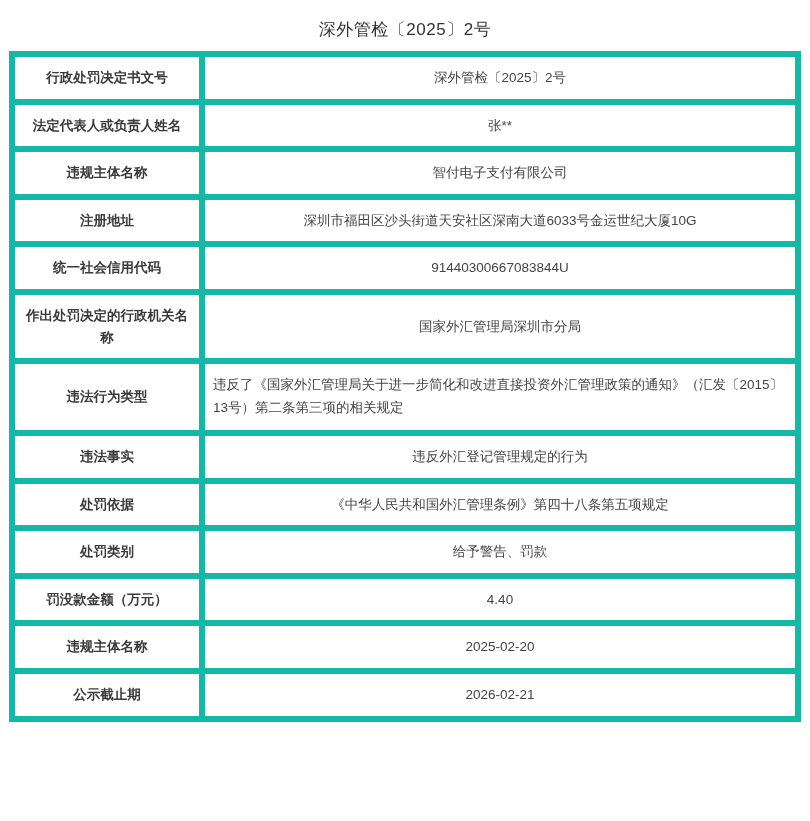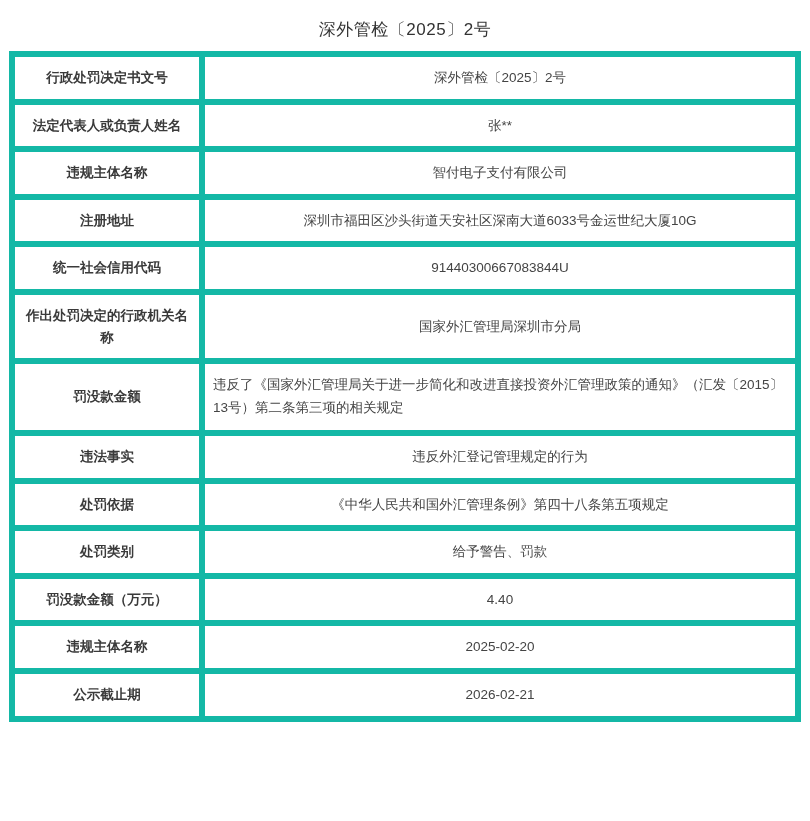--- a/index.html
+++ b/index.html
@@ -97,21 +97,21 @@
       </tr>
       <tr>
         <td class="label-cell">统一社会信用代码</td>
         <td class="value-cell">91440300667083844U</td>
       </tr>
       <tr>
         <td class="label-cell">作出处罚决定的行政机关名称</td>
         <td class="value-cell">国家外汇管理局深圳市分局</td>
       </tr>
       <tr>
-        <td class="label-cell">罚没款金额</td>
+        <td class="label-cell">违法行为类型</td>
         <td class="value-cell justified">违反了《国家外汇管理局关于进一步简化和改进直接投资外汇管理政策的通知》（汇发〔2015〕13号）第二条第三项的相关规定</td>
       </tr>
       <tr>
         <td class="label-cell">违法事实</td>
         <td class="value-cell">违反外汇登记管理规定的行为</td>
       </tr>
       <tr>
         <td class="label-cell">处罚依据</td>
         <td class="value-cell">《中华人民共和国外汇管理条例》第四十八条第五项规定</td>
       </tr>

